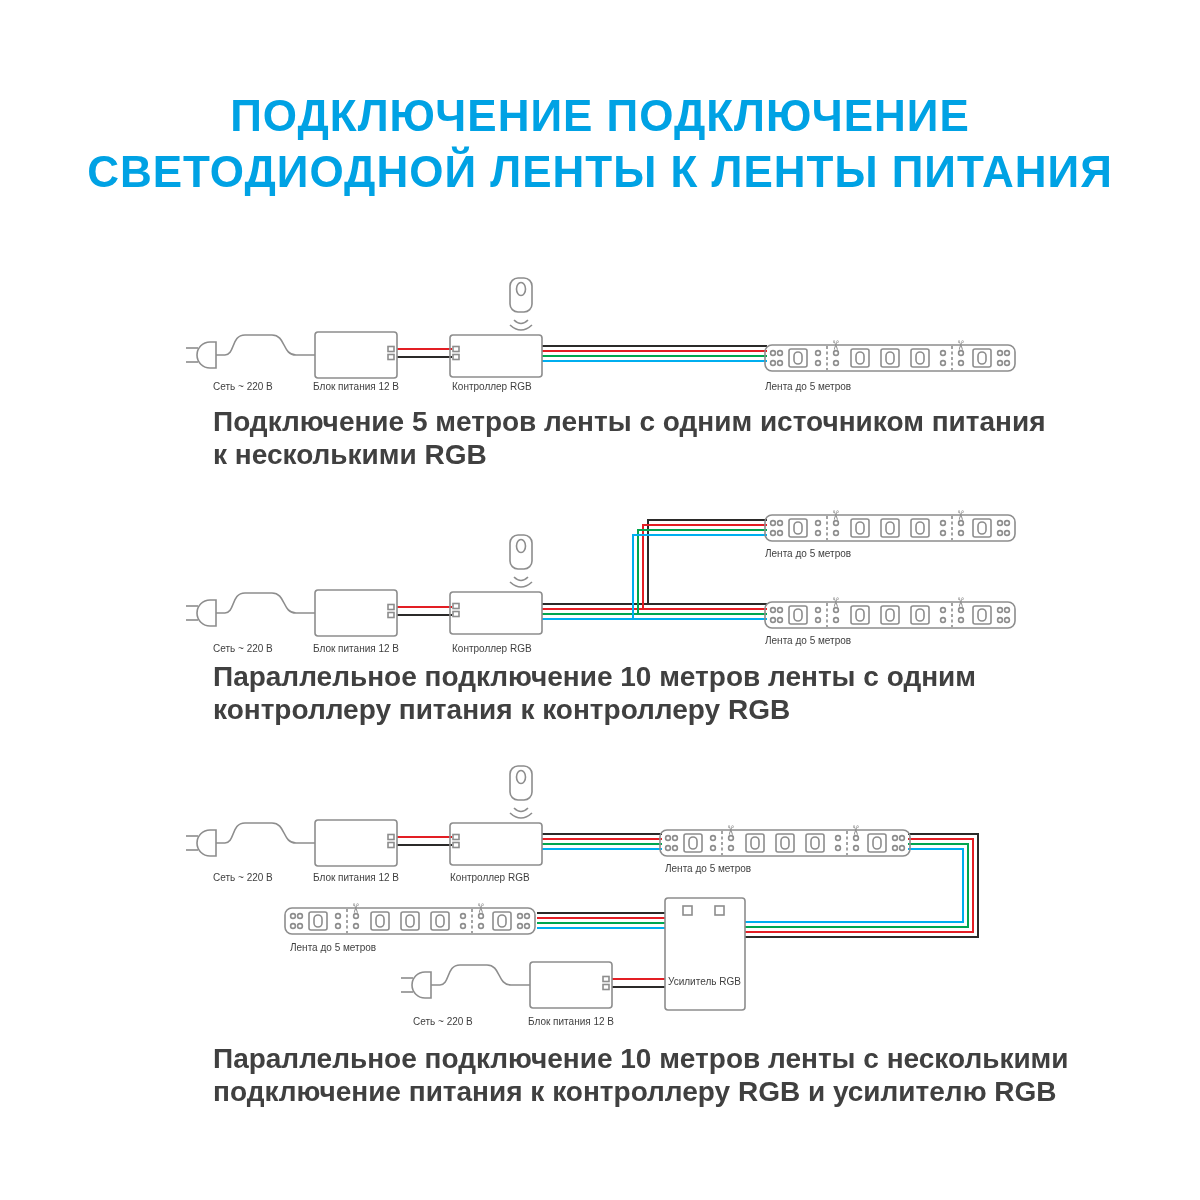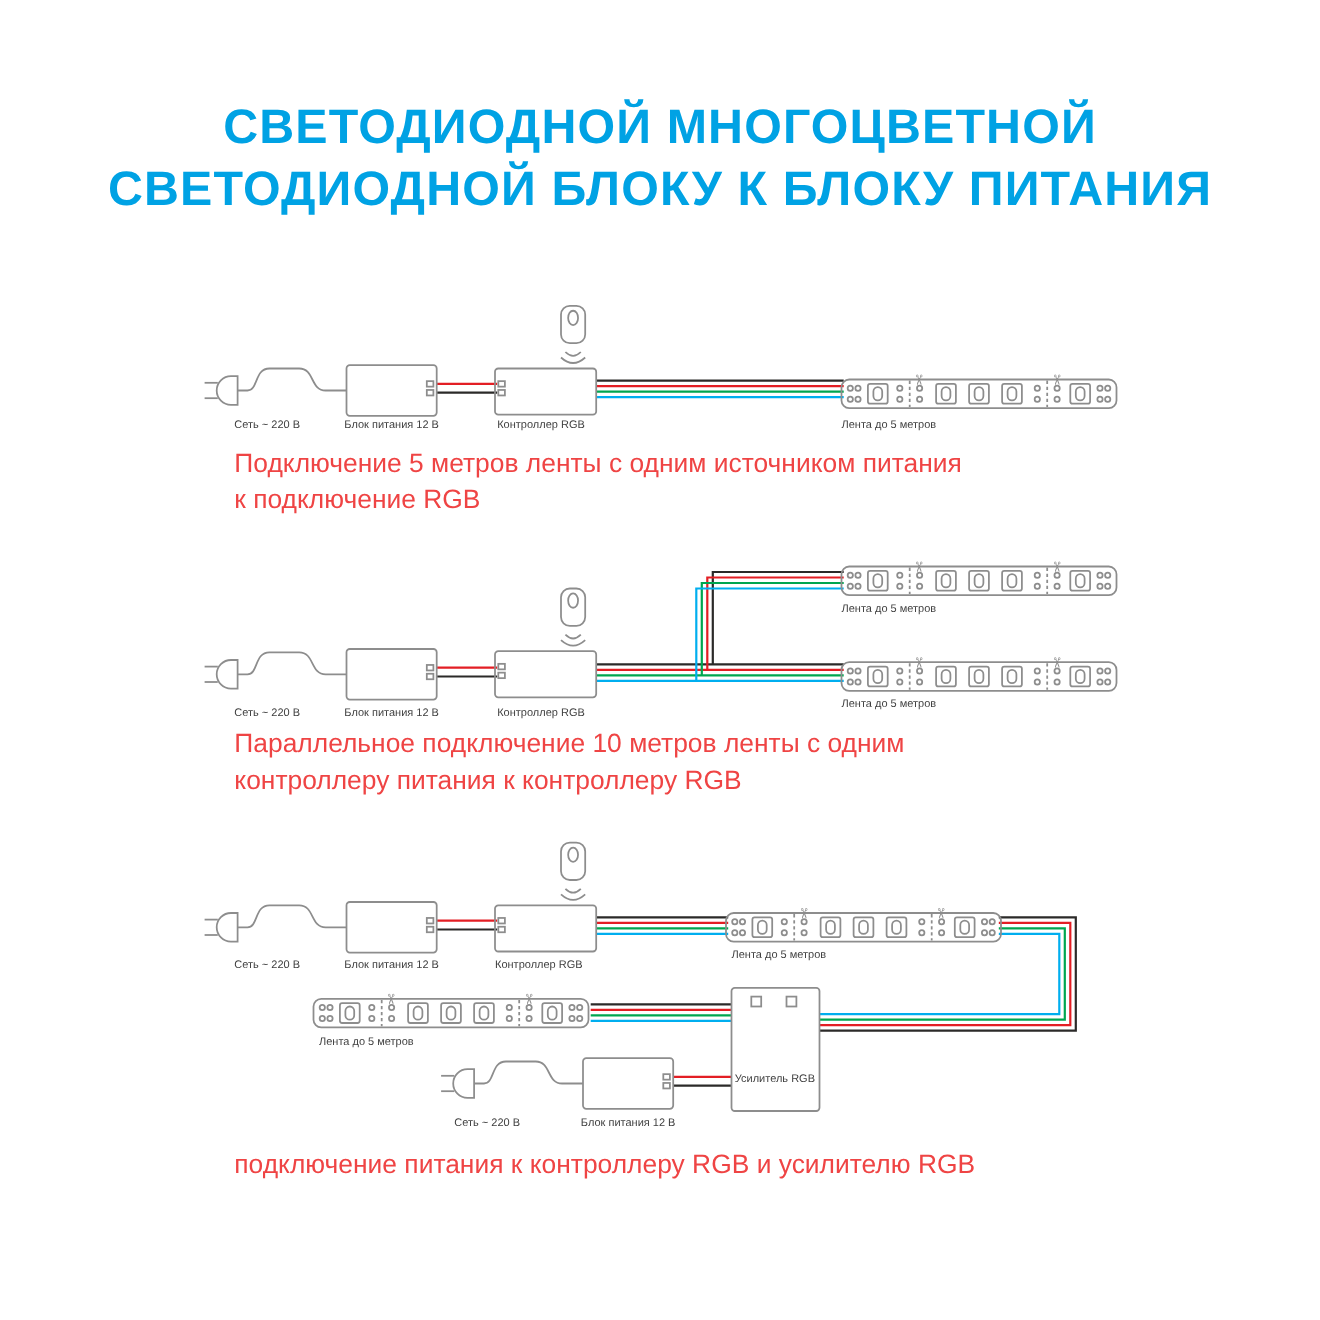--- a/index.html
+++ b/index.html
@@ -6,43 +6,43 @@
   .page {
     position:relative; width:1200px; height:1200px; background:#ffffff;
     font-family:"Liberation Sans", sans-serif; overflow:hidden;
   }
   .title {
     position:absolute; left:0; top:88px; width:1200px;
     text-align:center; color:#00a2e4; font-weight:bold;
     font-size:44px; line-height:56px; letter-spacing:1px;
   }
   .caption {
-    position:absolute; color:#ef4444; font-size:24px; line-height:33px;
-    font-weight:400; white-space:nowrap;
+    position:absolute; color:#404040; font-size:28px; line-height:33px;
+    font-weight:700; white-space:nowrap;
   }
   .lbl {
     position:absolute; color:#3f3f3f; font-size:10px; line-height:16px;
     white-space:nowrap;
   }
   svg.scene { position:absolute; left:0; top:0; }
   .outline { stroke:#8d8d8d; fill:none; stroke-width:1.6; }
   .scis { fill:#8d8d8d; stroke:none; font-family:"DejaVu Sans",sans-serif; font-size:13px; }
   .wk { stroke:#2b2a29; fill:none; stroke-width:2; }
   .wr { stroke:#e31e24; fill:none; stroke-width:2; }
   .wg { stroke:#00a650; fill:none; stroke-width:2; }
   .wb { stroke:#00aeef; fill:none; stroke-width:2; }
 </style>
 </head>
 <body>
 
 <div class="page">
 
   <div class="title">
-    <div>СВЕТОДИОДНОЙ МНОГОЦВЕТНОЙ</div>
-    <div>СВЕТОДИОДНОЙ БЛОКУ К БЛОКУ ПИТАНИЯ</div>
+    <div>ПОДКЛЮЧЕНИЕ ПОДКЛЮЧЕНИЕ</div>
+    <div>СВЕТОДИОДНОЙ ЛЕНТЫ К ЛЕНТЫ ПИТАНИЯ</div>
   </div>
 
   <svg class="scene" width="1200" height="1200" viewBox="0 0 1200 1200">
     <defs>
       <g id="g-plug">
         <line x1="-46" y1="-7" x2="-34" y2="-7"></line>
         <line x1="-46" y1="7" x2="-34" y2="7"></line>
         <path d="M -16,-13 L -22,-13 A 13,13 0 0 0 -22,13 L -16,13 Z"></path>
         <path d="M -16,0 L -7,0 C 3,0 -1,-20 13,-20 L 40,-20 C 54,-20 50,0 64,0 L 83,0"></path>
       </g>
@@ -172,21 +172,21 @@
       <use href="#g-psu" x="530" y="962"></use>
     </g>
   </svg>
 
   <div class="lbl" style="left:213px; top:379px">Сеть ~ 220 В</div>
   <div class="lbl" style="left:313px; top:379px">Блок питания 12 В</div>
   <div class="lbl" style="left:452px; top:379px">Контроллер RGB</div>
   <div class="lbl" style="left:765px; top:379px">Лента до 5 метров</div>
   <div class="caption" style="left:213px; top:405px">
     <div>Подключение 5 метров ленты с одним источником питания</div>
-    <div>к подключение RGB</div>
+    <div>к несколькими RGB</div>
   </div>
 
   <div class="lbl" style="left:765px; top:546px">Лента до 5 метров</div>
   <div class="lbl" style="left:765px; top:633px">Лента до 5 метров</div>
   <div class="lbl" style="left:213px; top:641px">Сеть ~ 220 В</div>
   <div class="lbl" style="left:313px; top:641px">Блок питания 12 В</div>
   <div class="lbl" style="left:452px; top:641px">Контроллер RGB</div>
   <div class="caption" style="left:213px; top:660px">
     <div>Параллельное подключение 10 метров ленты с одним</div>
     <div>контроллеру питания к контроллеру RGB</div>
@@ -194,16 +194,17 @@
 
   <div class="lbl" style="left:213px; top:870px">Сеть ~ 220 В</div>
   <div class="lbl" style="left:313px; top:870px">Блок питания 12 В</div>
   <div class="lbl" style="left:450px; top:870px">Контроллер RGB</div>
   <div class="lbl" style="left:665px; top:861px">Лента до 5 метров</div>
   <div class="lbl" style="left:290px; top:940px">Лента до 5 метров</div>
   <div class="lbl" style="left:413px; top:1014px">Сеть ~ 220 В</div>
   <div class="lbl" style="left:528px; top:1014px">Блок питания 12 В</div>
   <div class="lbl" style="left:668px; top:974px">Усилитель RGB</div>
   <div class="caption" style="left:213px; top:1042px">
+    <div>Параллельное подключение 10 метров ленты с несколькими</div>
     <div>подключение питания к контроллеру RGB и усилителю RGB</div>
   </div>
 
 </div>
 
 </body></html>

